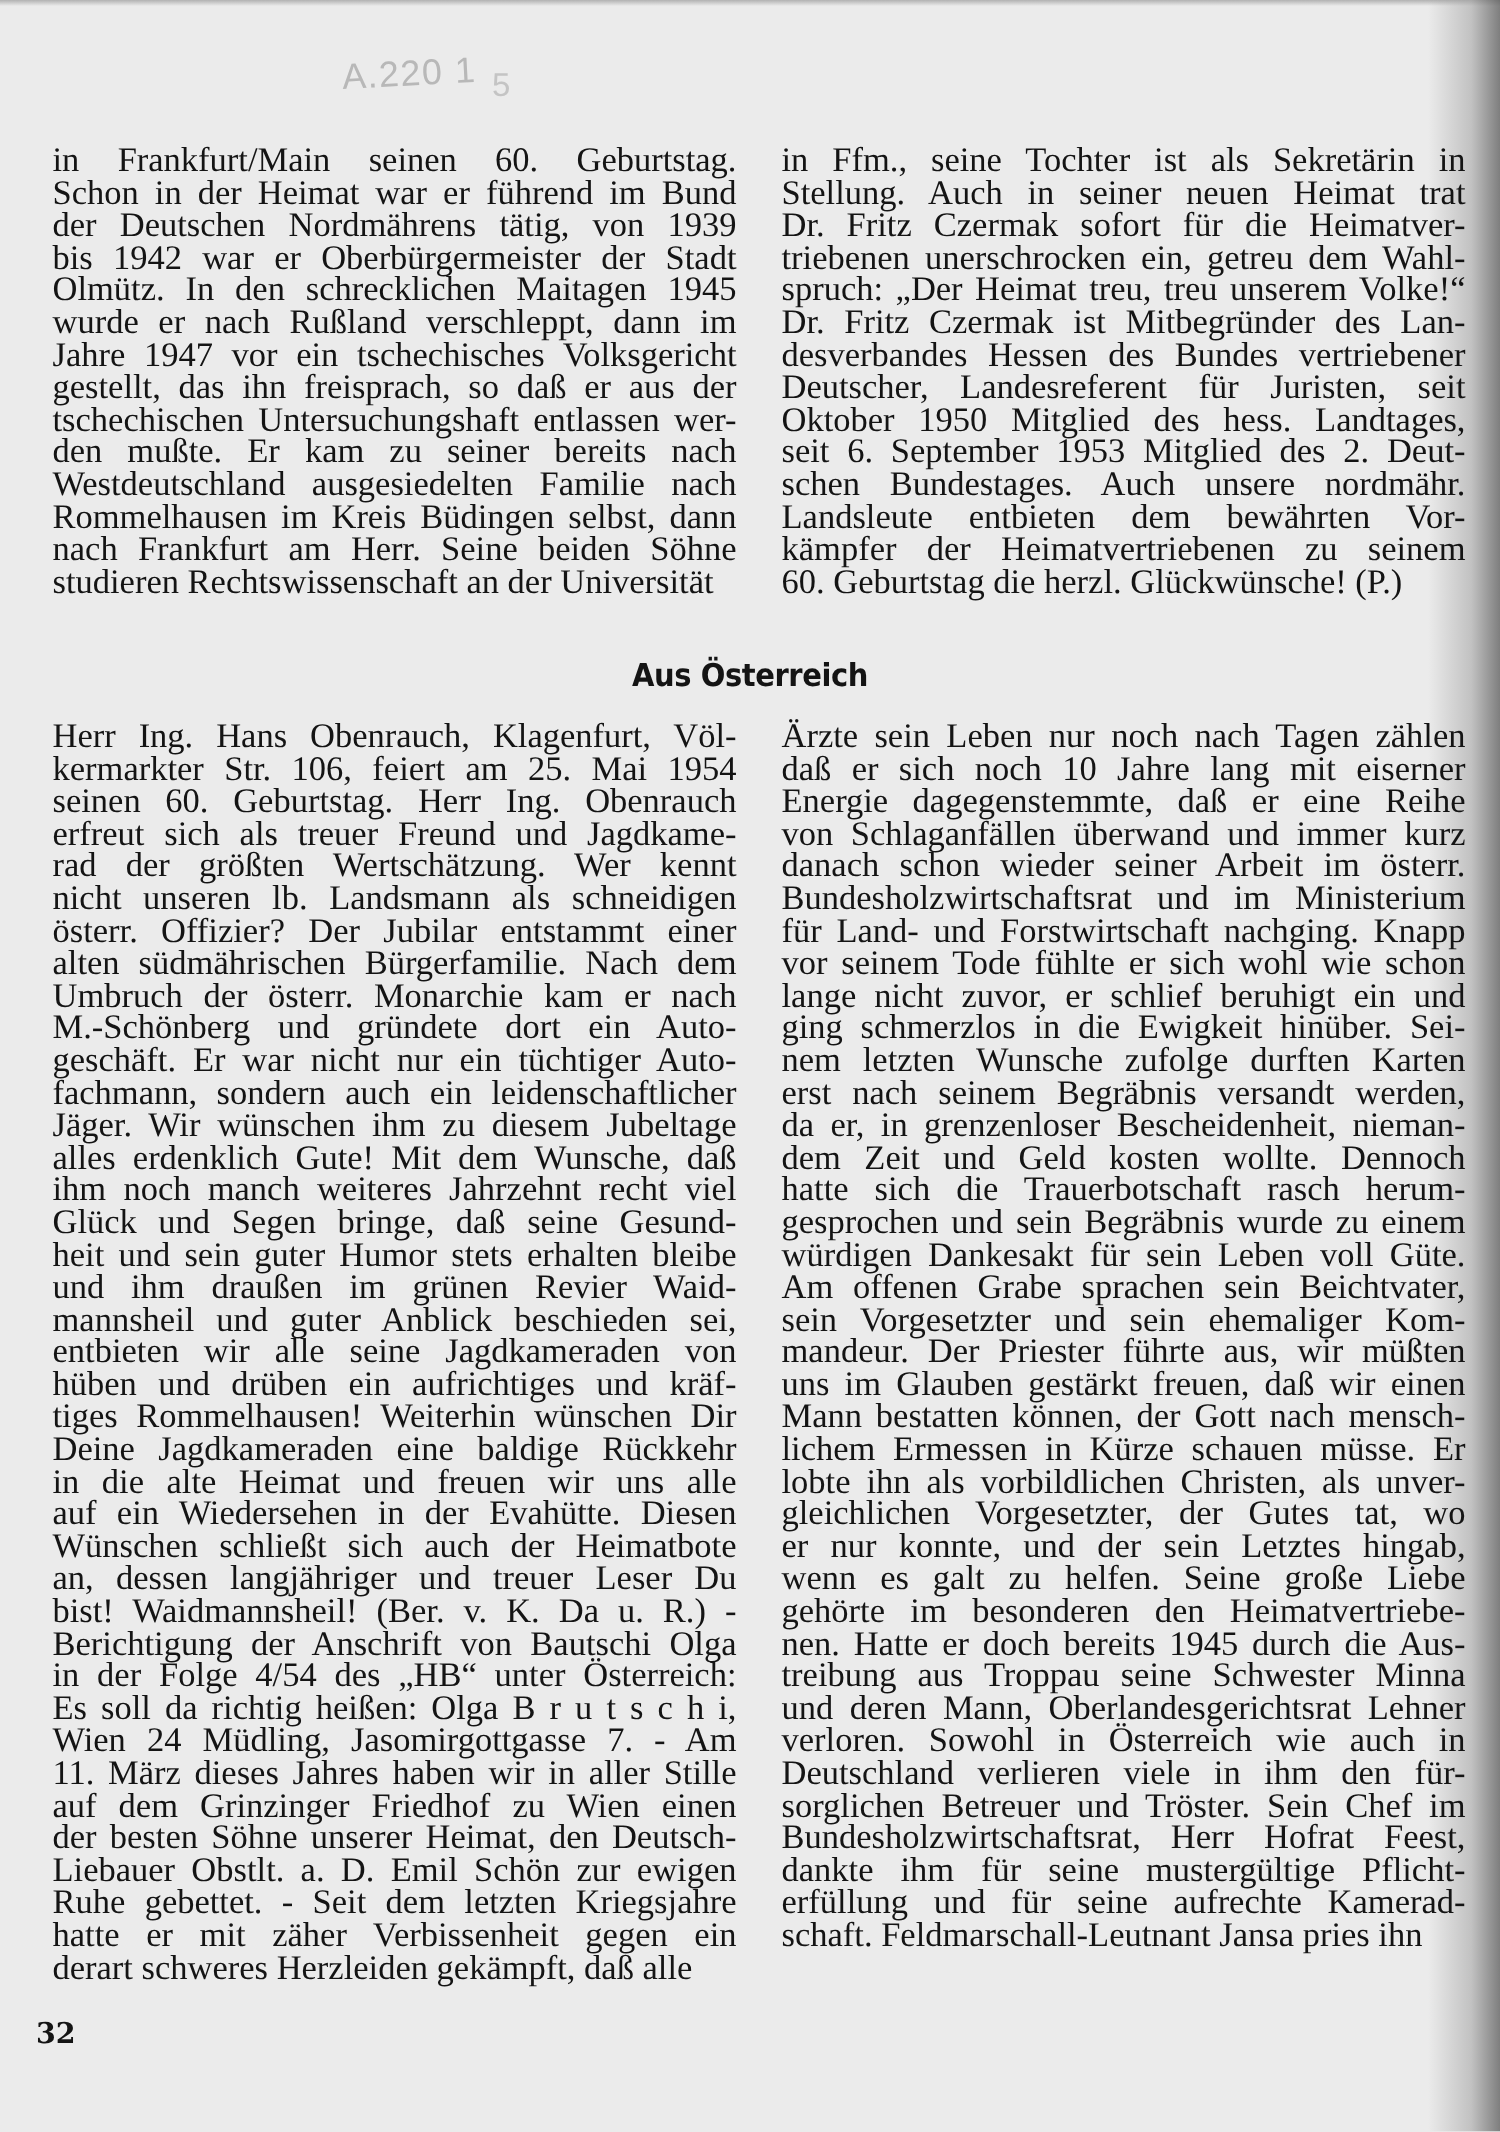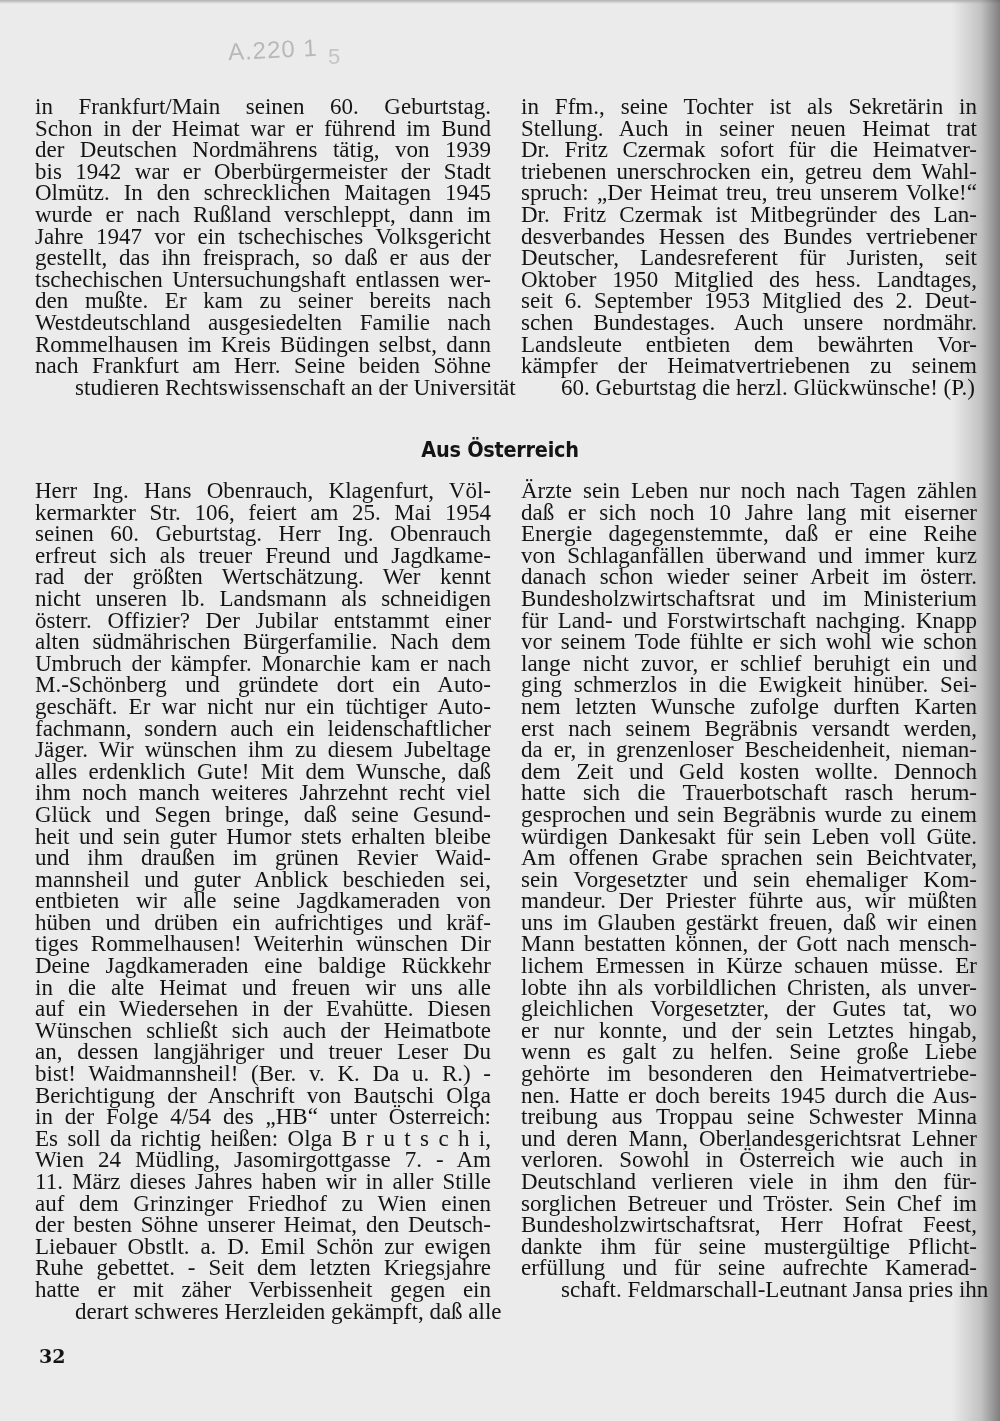--- a/index.html
+++ b/index.html
@@ -30,32 +30,32 @@
     position: absolute; width: 456px;
     font-family: "Liberation Serif", serif;
     font-size: 23px; line-height: 21.6px;
     text-align: justify;
   }
   .col .line {
     display: block; white-space: nowrap;
     text-align: justify; text-align-last: justify;
     height: 21.6px;
   }
-  .col .line.last { text-align-last: left; margin-left: 40px; }
+  .col .line.last { text-align-last: left; }
   #col-top-left  { left: 35px;  top: 96px; }
   #col-top-right { left: 521px; top: 96px; }
   #col-bot-left  { left: 35px;  top: 480px; }
   #col-bot-right { left: 521px; top: 480px; }
   .heading {
     position: absolute; top: 438px; left: 0; width: 1000px; text-align: center;
     font-family: "DejaVu Sans", sans-serif; font-weight: bold; font-size: 21px;
     letter-spacing: -0.3px; transform: scaleX(0.92);
   }
   .page-number {
-    position: absolute; top: 1345px; left: 39px;
+    position: absolute; top: 1345px; left: 24px;
     font-family: "DejaVu Serif", serif; font-weight: bold; font-size: 19px;
   }
 </style>
 </head>
 <body>
 
 <div class="top-shadow"></div>
 <div class="page-edge"></div>
 
 <div class="stamp">A.220 1</div>
@@ -98,21 +98,21 @@
 
 <div class="col" id="col-bot-left">
     <span class="line">Herr Ing. Hans Obenrauch, Klagenfurt, Völ-</span>
     <span class="line">kermarkter Str. 106, feiert am 25. Mai 1954</span>
     <span class="line">seinen 60. Geburtstag. Herr Ing. Obenrauch</span>
     <span class="line">erfreut sich als treuer Freund und Jagdkame-</span>
     <span class="line">rad der größten Wertschätzung. Wer kennt</span>
     <span class="line">nicht unseren lb. Landsmann als schneidigen</span>
     <span class="line">österr. Offizier? Der Jubilar entstammt einer</span>
     <span class="line">alten südmährischen Bürgerfamilie. Nach dem</span>
-    <span class="line">Umbruch der kämpfer. Monarchie kam er nach</span>
+    <span class="line">Umbruch der österr. Monarchie kam er nach</span>
     <span class="line">M.-Schönberg und gründete dort ein Auto-</span>
     <span class="line">geschäft. Er war nicht nur ein tüchtiger Auto-</span>
     <span class="line">fachmann, sondern auch ein leidenschaftlicher</span>
     <span class="line">Jäger. Wir wünschen ihm zu diesem Jubeltage</span>
     <span class="line">alles erdenklich Gute! Mit dem Wunsche, daß</span>
     <span class="line">ihm noch manch weiteres Jahrzehnt recht viel</span>
     <span class="line">Glück und Segen bringe, daß seine Gesund-</span>
     <span class="line">heit und sein guter Humor stets erhalten bleibe</span>
     <span class="line">und ihm draußen im grünen Revier Waid-</span>
     <span class="line">mannsheil und guter Anblick beschieden sei,</span>

